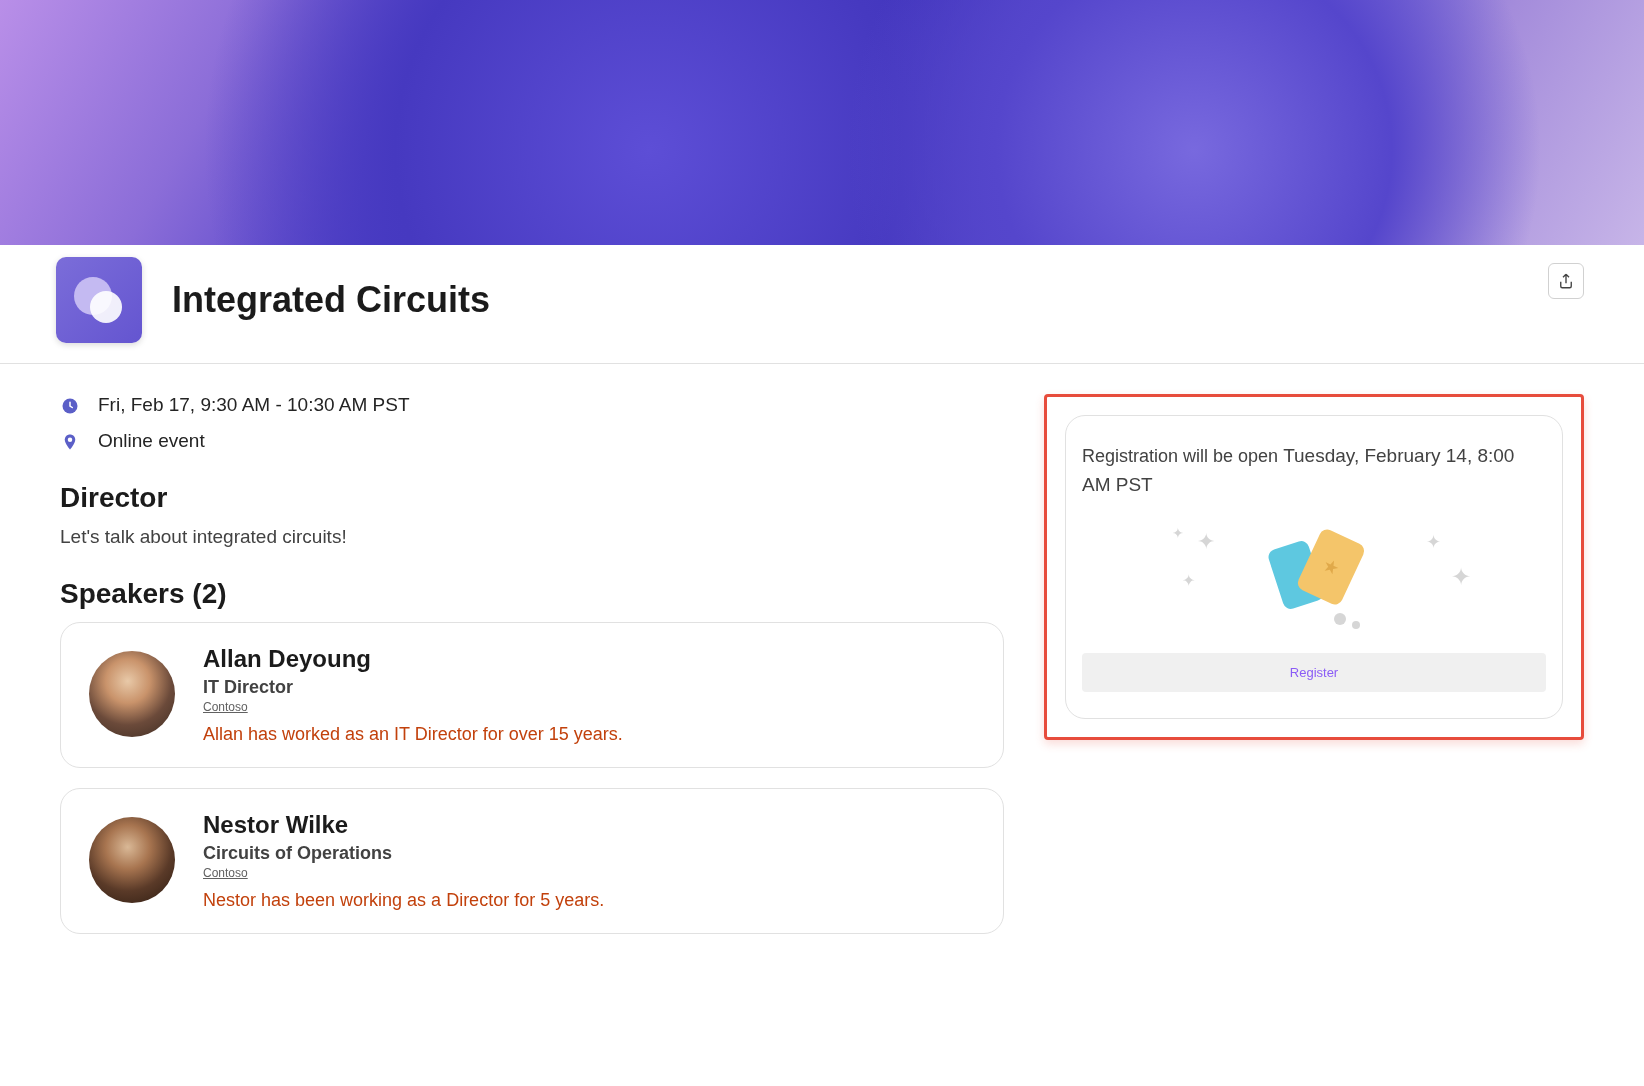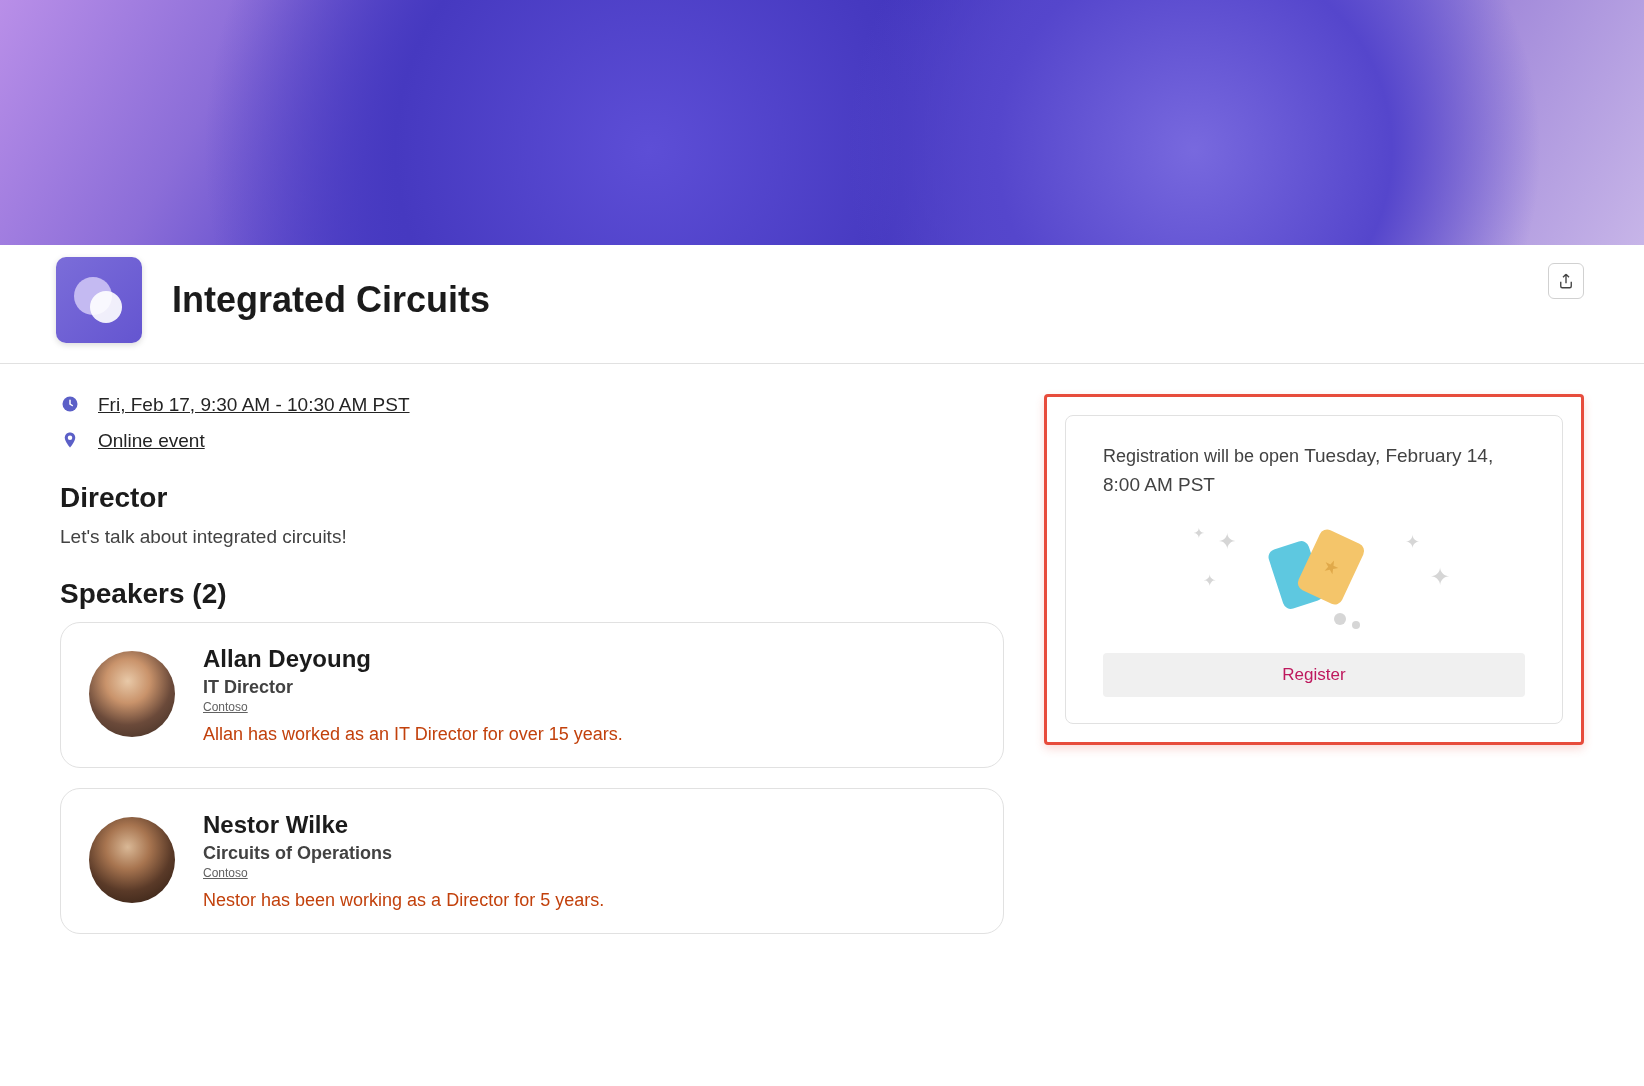--- a/index.html
+++ b/index.html
@@ -103,25 +103,24 @@
       display: flex;
       padding: 30px 60px;
       gap: 40px;
     }
     .main-col {
       flex: 1;
       max-width: 1010px;
     }
     .meta-row {
       display: flex;
-      align-items: flex-start;
+      align-items: flex-end;
       margin-bottom: 14px;
       font-size: 19px;
       color: #242424;
-      text-decoration: underline;
     }
     .meta-icon {
       width: 20px;
       height: 20px;
       margin-right: 18px;
       flex-shrink: 0;
       display: flex;
       align-items: center;
       justify-content: center;
     }
@@ -183,22 +182,22 @@
       flex-shrink: 0;
     }
     .reg-panel-wrap {
       border: 3px solid #e74c3c;
       border-radius: 4px;
       padding: 18px;
       box-shadow: 0 4px 10px rgba(231,76,60,0.2);
     }
     .reg-panel {
       border: 1px solid #e1e1e1;
-      border-radius: 8px;
-      padding: 26px 37px;
+      border-radius: 20px;
+      padding: 26px 16px;
       background: #fff;
     }
     .reg-text {
       font-size: 18px;
       color: #424242;
       line-height: 1.5;
       margin-bottom: 20px;
     }
     .reg-text .reg-date-part {
       font-size: 19px;
@@ -255,22 +254,22 @@
     }
     .dot { position: absolute; border-radius: 50%; background: #d6d6d6; }
     .dot1 { width: 12px; height: 12px; bottom: 4px; left: 50%; margin-left: 20px;}
     .dot2 { width: 8px; height: 8px; bottom: 0px; left: 50%; margin-left: 38px;}
     .reg-button {
       width: 100%;
       padding: 12px;
       background: #f0f0f0;
       border: none;
       border-radius: 4px;
-      font-size: 17px;
-      color: #be185d;
+      font-size: 13px;
+      color: #8b5cf6;
       cursor: not-allowed;
     }
   </style>
 </head>
 <body>
 
 <div class="hero-banner"></div>
 
 <div class="header-row">
   <div class="app-icon">

